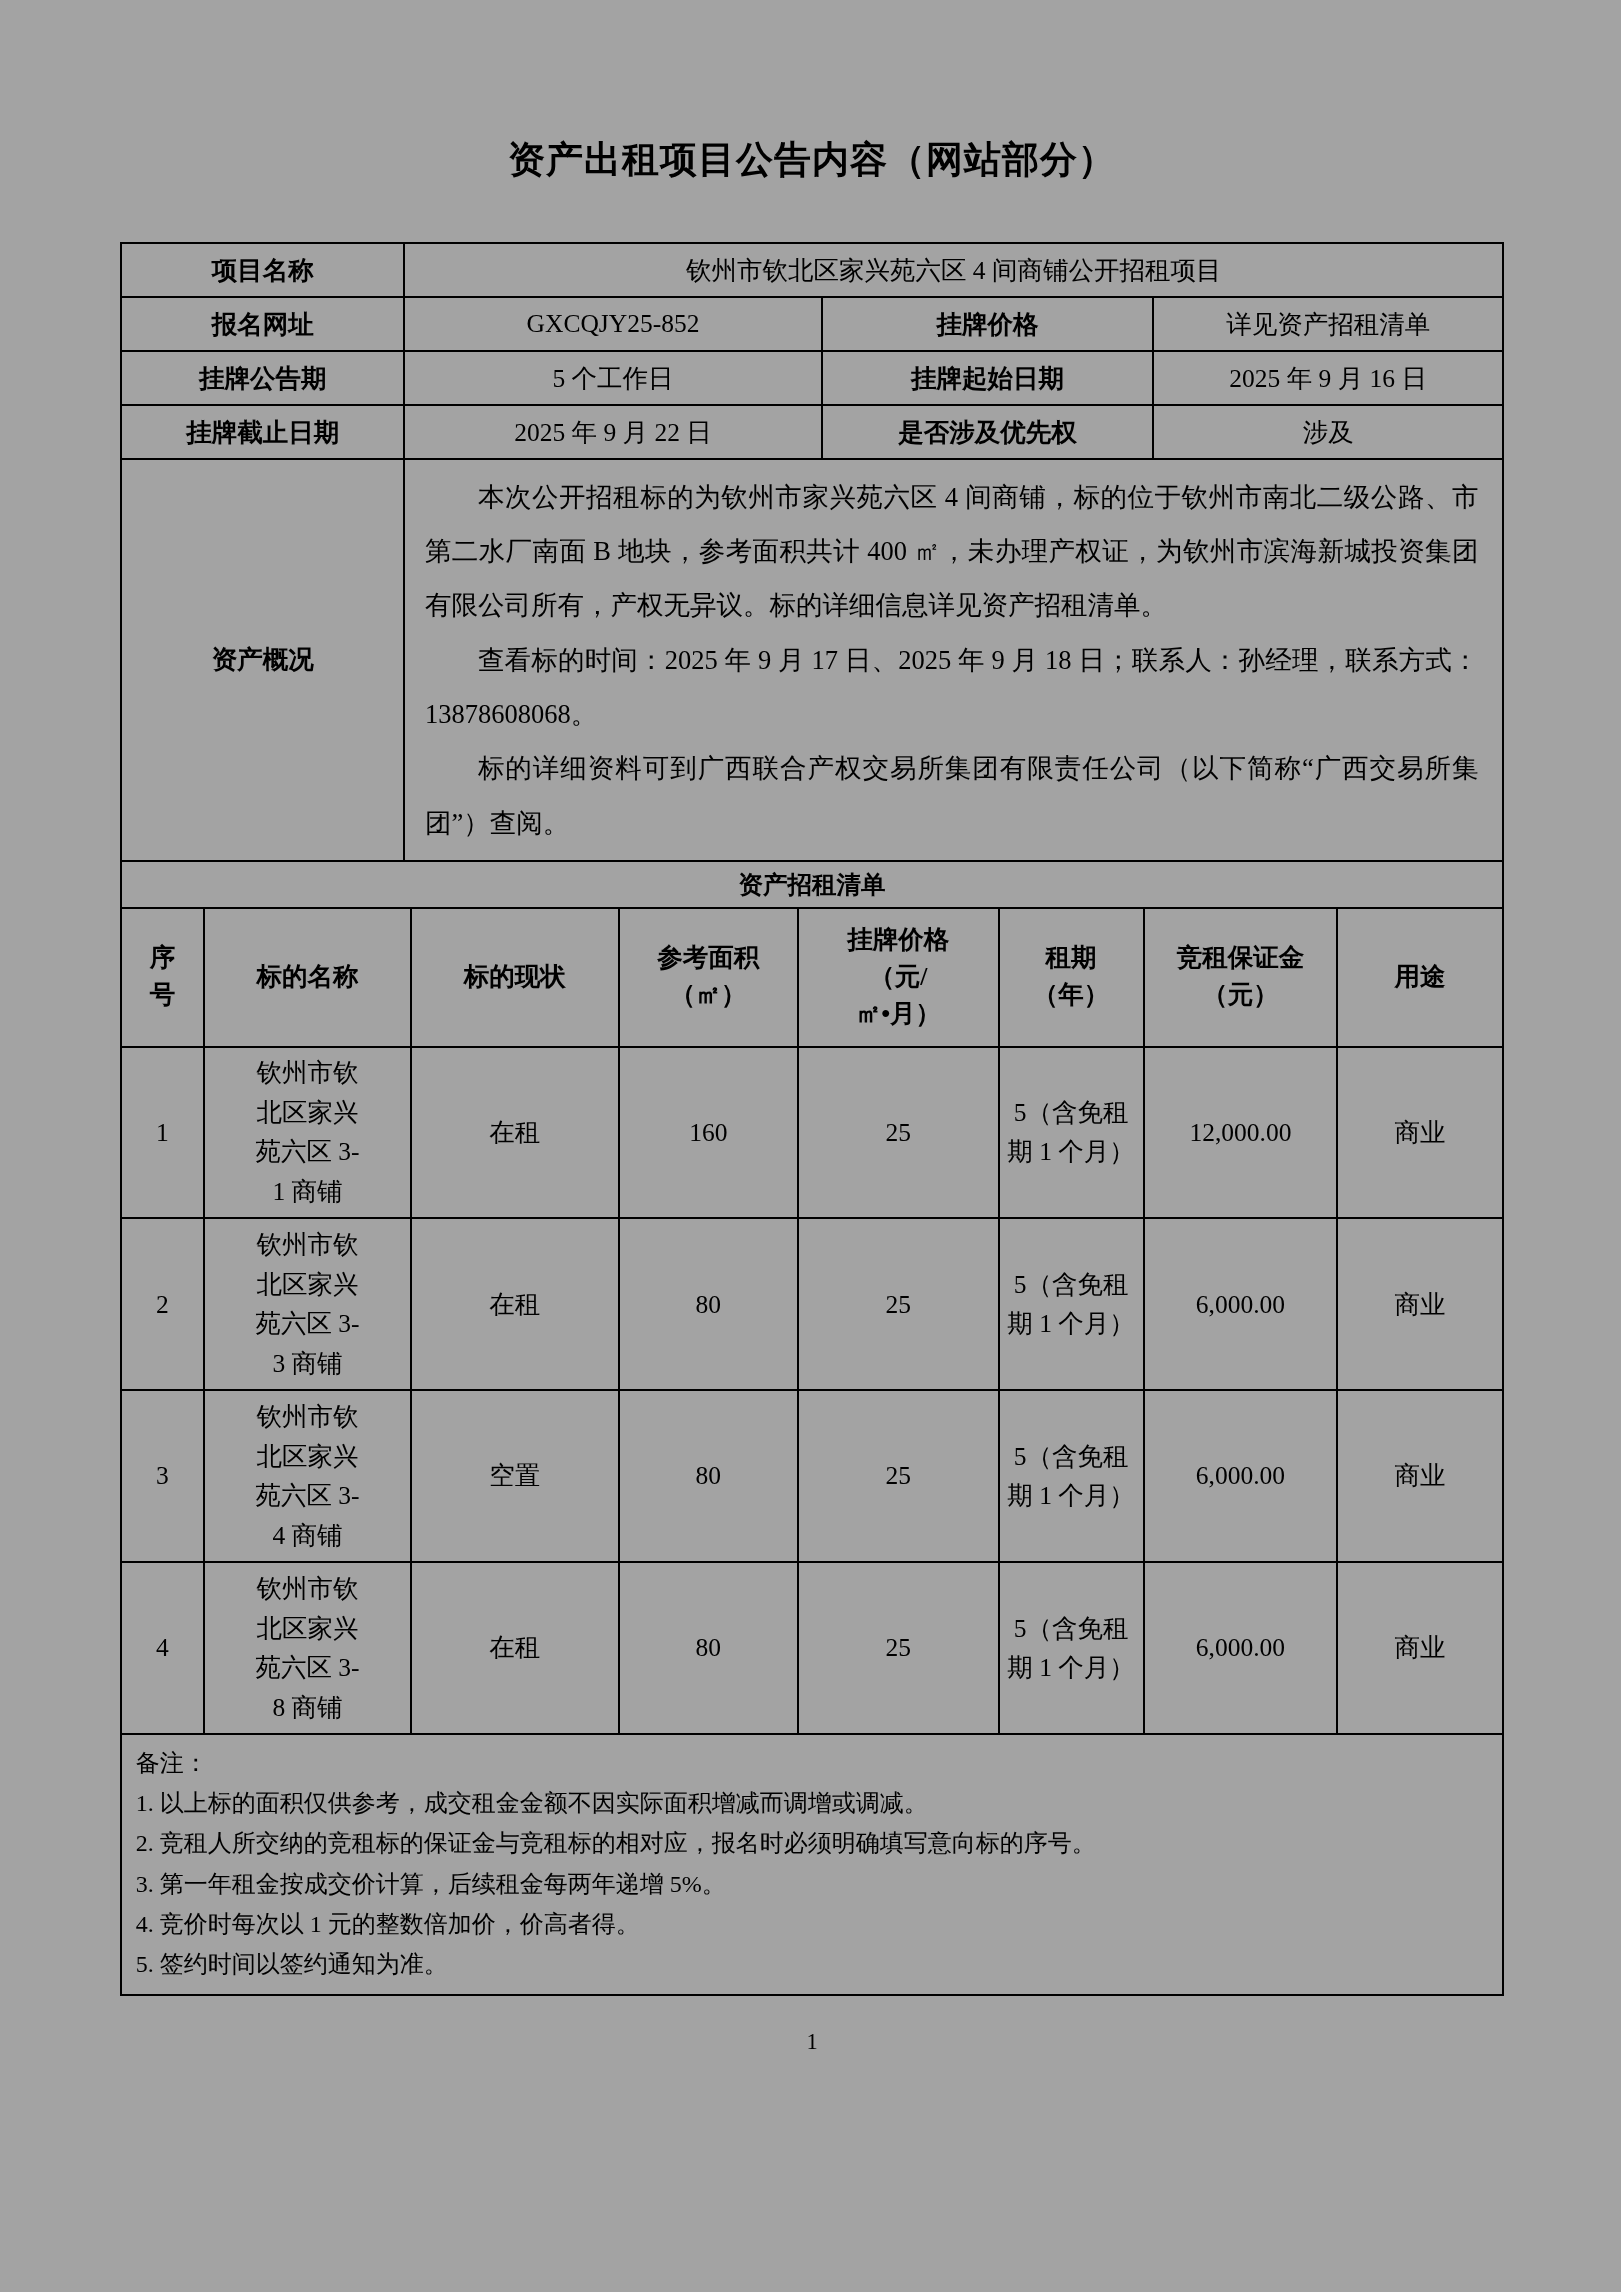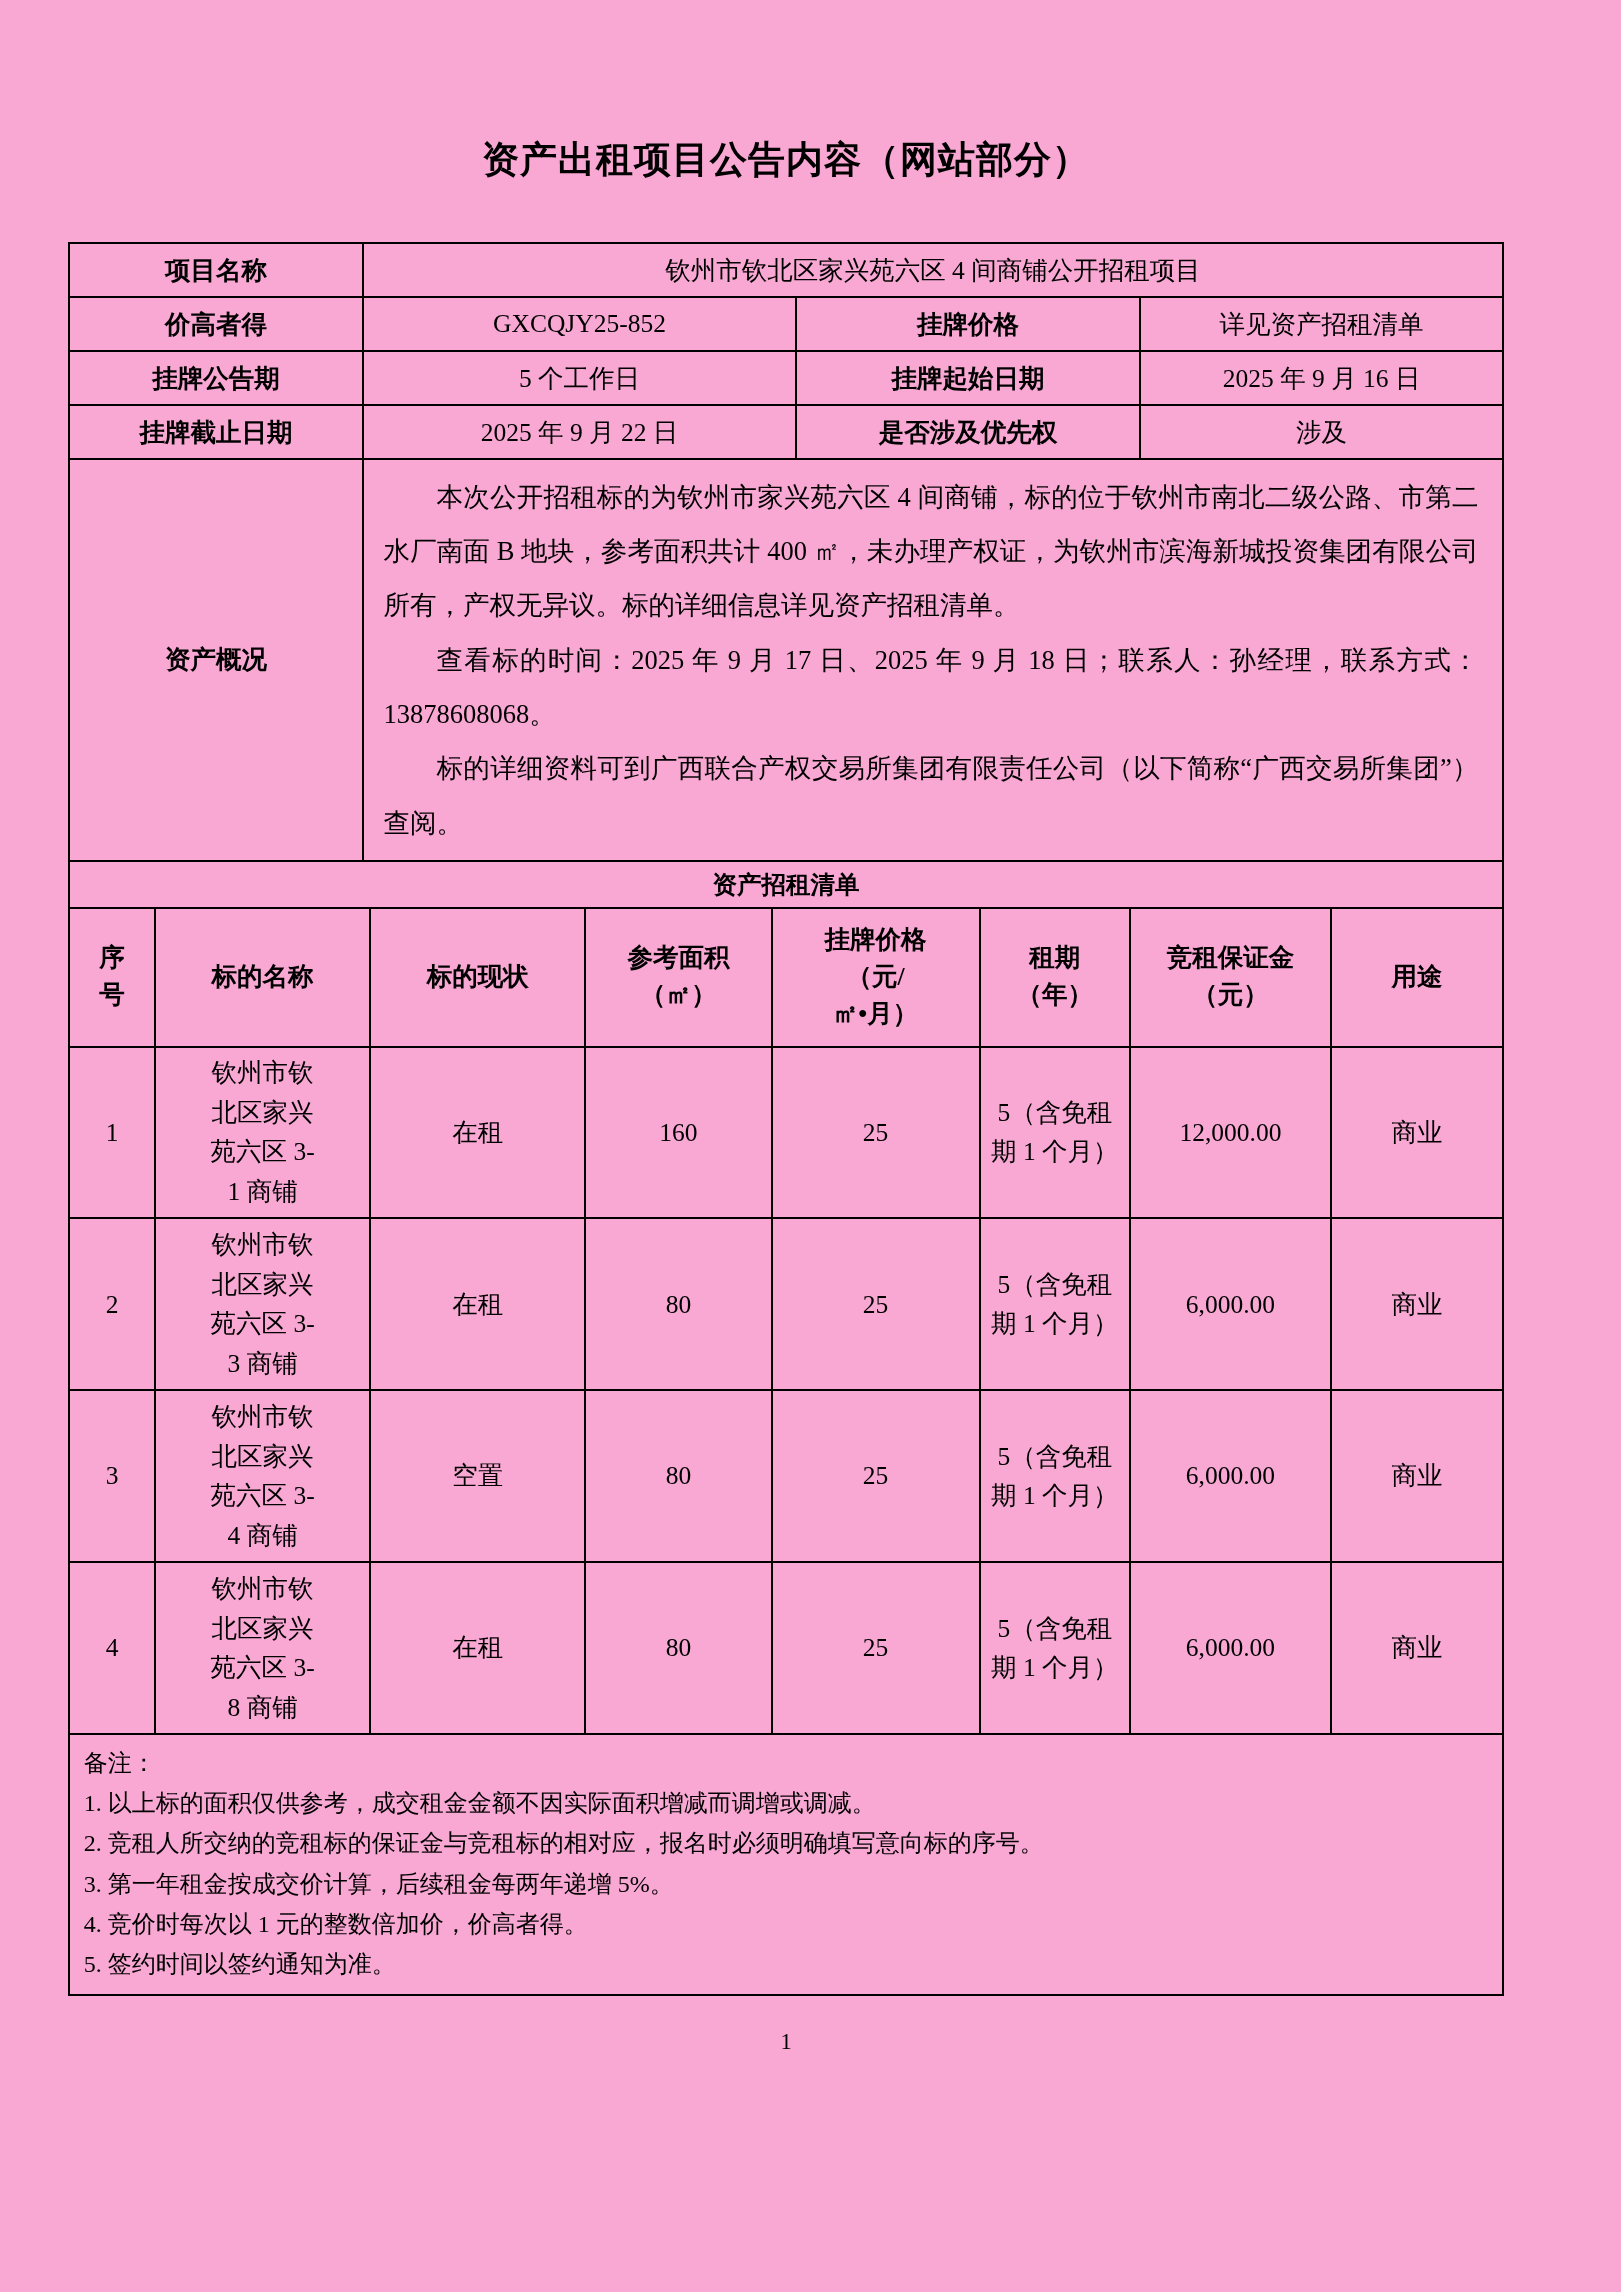--- a/index.html
+++ b/index.html
@@ -1,20 +1,20 @@
 <!DOCTYPE html>
 <html><head>
 <meta charset="utf-8">
 <style>
   html,body{margin:0;padding:0;background:#888;}
   body{width:1621px;}
   .page{
-    width:1621px;height:2293px;background:#f9a8d4;color:#000;
+    width:1621px;height:2293px;background:#a3a3a3;color:#000;
     font-family:"Liberation Serif","DejaVu Serif",serif;
-    box-sizing:border-box;padding:135px 117px 39px 68px;position:relative;
+    box-sizing:border-box;padding:135px 117px 39px 120px;position:relative;
   }
   .doc-title{
     text-align:center;font-size:37px;font-weight:bold;margin:0 0 57px 0;
     letter-spacing:1px;
   }
   .reg-line{font-size:24.5px;font-weight:bold;margin:0 0 11.8px 2px;white-space:nowrap;}
   .reg-url{font-family:"Liberation Mono","DejaVu Sans Mono",monospace;font-size:22.5px;font-weight:bold;}
   table{width:100%;border-collapse:collapse;table-layout:fixed;}
   td,th{border:2px solid #000;text-align:center;vertical-align:middle;
         font-size:25.5px;padding:5.9px 7.8px;box-sizing:border-box;overflow:hidden;}
@@ -46,21 +46,21 @@
         <col style="width:30.2%">
         <col style="width:24%">
         <col style="width:25.3%">
     </colgroup>
     <tbody>
         <tr class="r">
       <td class="lbl">项目名称</td>
       <td colspan="3">钦州市钦北区家兴苑六区 4 间商铺公开招租项目</td>
     </tr>
     <tr class="r">
-      <td class="lbl">价高者得</td>
+      <td class="lbl">报名网址</td>
       <td>GXCQJY25-852</td>
       <td class="lbl">挂牌价格</td>
       <td>详见资产招租清单</td>
     </tr>
     <tr class="r">
       <td class="lbl">挂牌公告期</td>
       <td>5 个工作日</td>
       <td class="lbl">挂牌起始日期</td>
       <td>2025 年 9 月 16 日</td>
     </tr>

